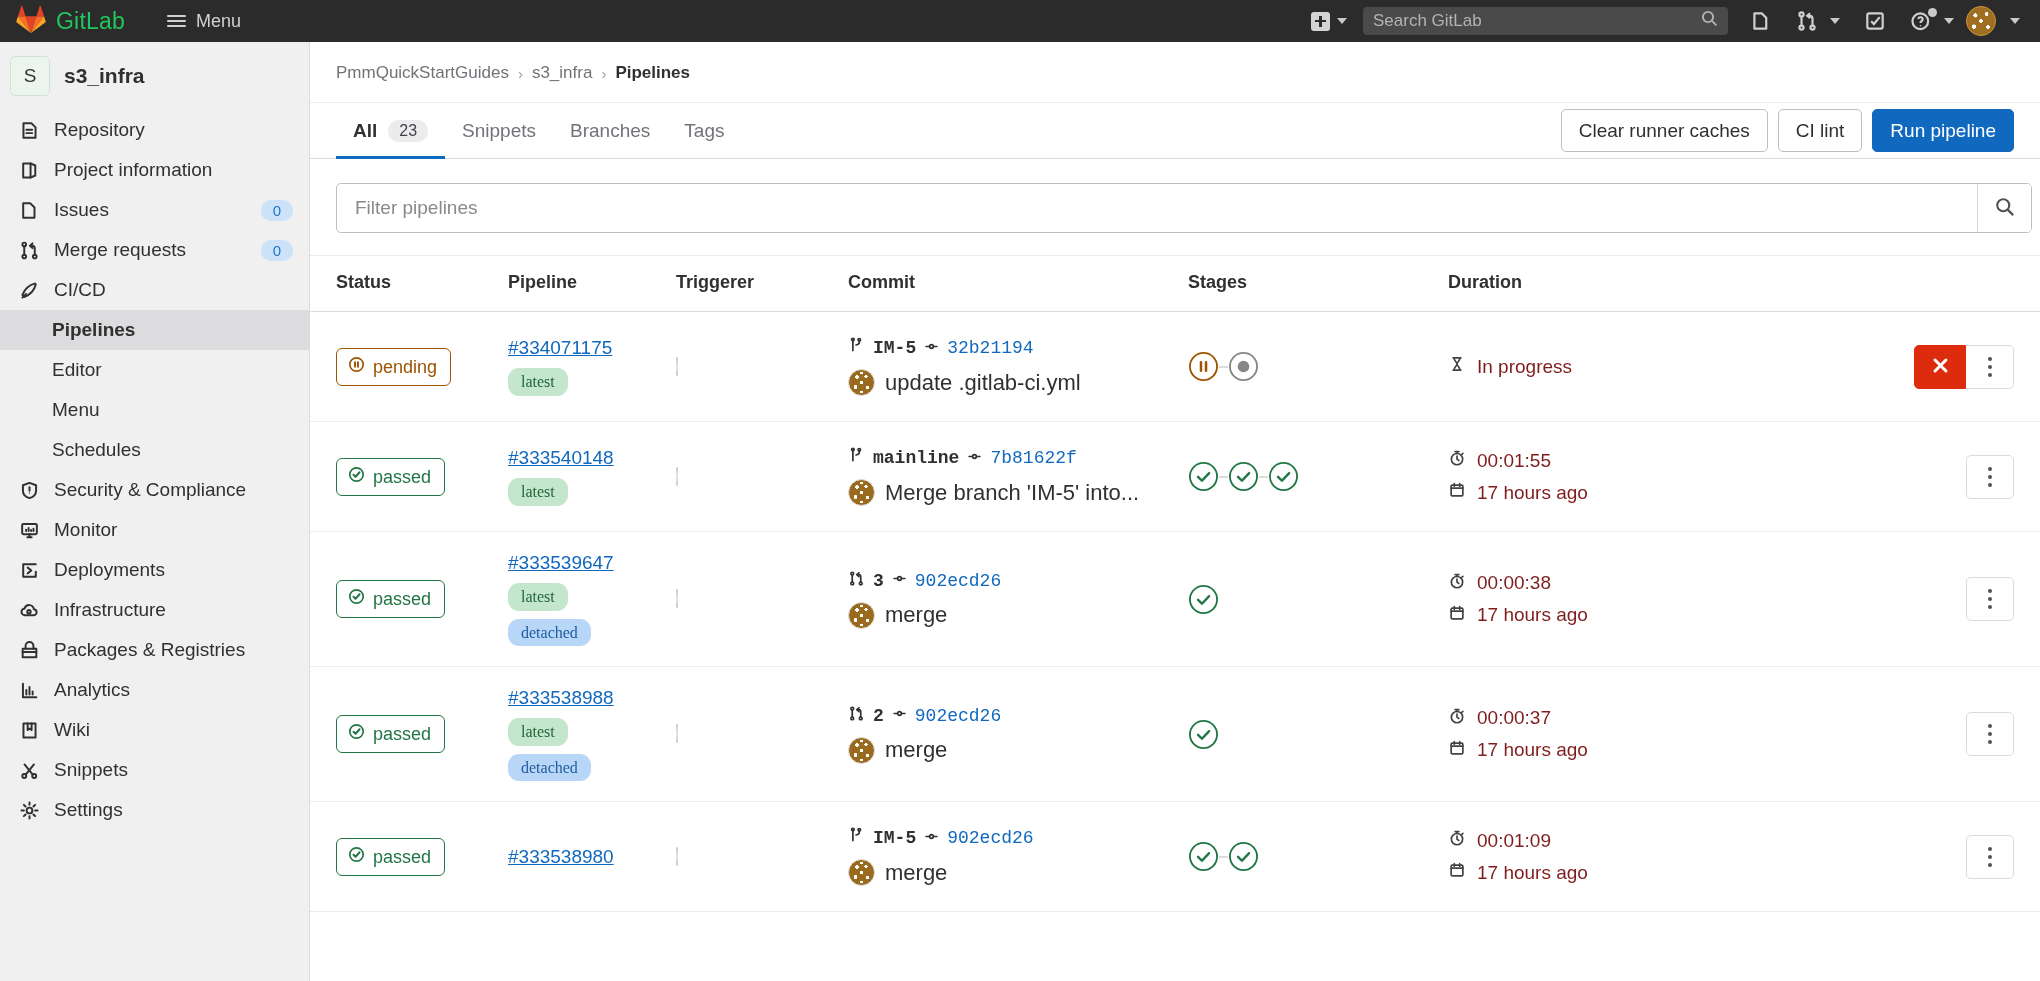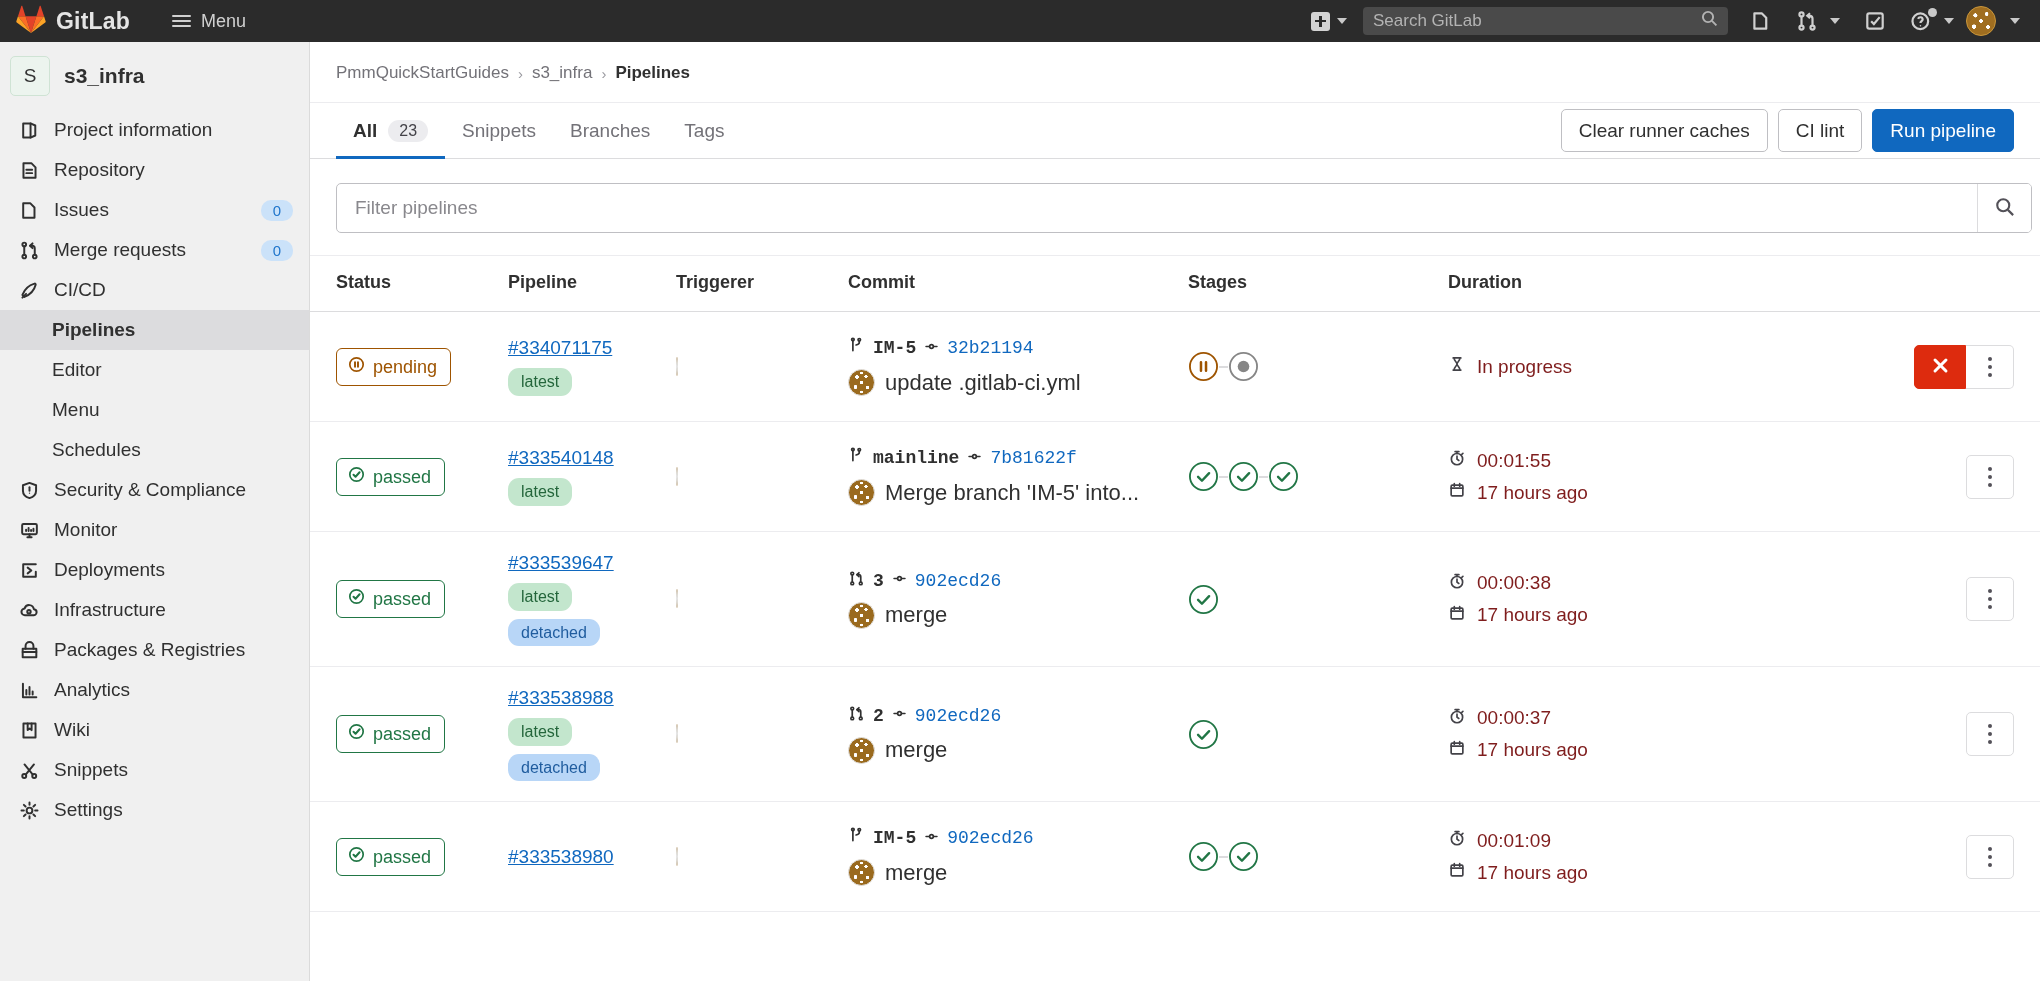--- a/index.html
+++ b/index.html
@@ -16,21 +16,21 @@
     height: 42px;
     background: #2b2b2b;
     display: flex;
     align-items: center;
     padding: 0 12px 0 16px;
     position: relative;
     z-index: 20;
   }
   .nav-logo { display: flex; align-items: center; gap: 10px; cursor: pointer; }
   .nav-logo .brand {
-    color: #e5e5e5; font-size: 23px; font-weight: 700; letter-spacing: .2px;
+    color: #22c55e; font-size: 23px; font-weight: 400; letter-spacing: .2px;
   }
   .nav-menu {
     display: flex; align-items: center; gap: 10px;
     margin-left: 34px; color: #d0d0d0; font-size: 18px;
     padding: 6px 8px; border-radius: 4px; cursor: pointer;
   }
   .hamburger { display: inline-flex; flex-direction: column; gap: 3px; }
   .hamburger i { display: block; width: 19px; height: 2.2px; background: #d0d0d0; border-radius: 1px; }
 
   .nav-right { margin-left: auto; display: flex; align-items: center; gap: 0px; height: 42px; }
@@ -189,21 +189,21 @@
   .status-badge.passed { color: #217645; }
   .status-badge.pending { color: #9e5400; }
   .status-badge span.lbl { line-height: 1; }
 
   .pipe-id {
     color: #1068bf; font-size: 19px; text-decoration: underline; cursor: pointer;
     display: inline-block;
   }
   .tag-list { display: flex; flex-direction: column; gap: 8px; align-items: flex-start; margin-top: 9px; }
   .tag {
-    font-size: 16px; border-radius: 11px; padding: 3px 13px; line-height: 1.35; cursor: default;
+    font-size: 16px; border-radius: 11px; padding: 3px 13px; line-height: 1.35; cursor: default; font-family: Liberation Serif, serif;
   }
   .tag.latest { background: #c3e6cd; color: #24663b; }
   .tag.detached { background: #b8d6f7; color: #1f5c9e; }
 
   .tri-avatar {
     width: 27px; height: 27px; border-radius: 50%;
     background:
       radial-gradient(circle at 32% 28%, #fff 7%, transparent 8%),
       radial-gradient(circle at 68% 26%, #fff 6%, transparent 7%),
       radial-gradient(circle at 26% 68%, #fff 7%, transparent 8%),
@@ -339,34 +339,34 @@
 
   <nav class="sidebar">
     <div class="proj-head">
       <div class="proj-avatar">S</div>
       <div class="proj-name">s3_infra</div>
     </div>
     <ul class="snav" id="sidebar-list">
         <li class="">
           <span class="sicon">
             <svg width="21" height="21" viewBox="0 0 16 16" fill="none" stroke="#303030" stroke-width="1.5" stroke-linecap="round" stroke-linejoin="round">
+              <path d="M3.4 2.4h6l3.2 3.2v8H3.4z"></path>
+              <path d="M5.6 7.4h4.4M5.6 10h4.4"></path>
+            </svg>
+          </span>
+          <span class="slabel">Repository</span>
+        </li>
+        <li class="">
+          <span class="sicon">
+            <svg width="21" height="21" viewBox="0 0 16 16" fill="none" stroke="#303030" stroke-width="1.5" stroke-linecap="round" stroke-linejoin="round">
               <path d="M3.2 2.6h5.6v10.8H3.2z"></path>
               <path d="M8.8 2.6l3.6 1.6v7.6L8.8 13.4"></path>
             </svg>
           </span>
           <span class="slabel">Project information</span>
-        </li>
-        <li class="">
-          <span class="sicon">
-            <svg width="21" height="21" viewBox="0 0 16 16" fill="none" stroke="#303030" stroke-width="1.5" stroke-linecap="round" stroke-linejoin="round">
-              <path d="M3.4 2.4h6l3.2 3.2v8H3.4z"></path>
-              <path d="M5.6 7.4h4.4M5.6 10h4.4"></path>
-            </svg>
-          </span>
-          <span class="slabel">Repository</span>
         </li>
         <li class="">
           <span class="sicon">
             <svg width="21" height="21" viewBox="0 0 16 16" fill="none" stroke="#303030" stroke-width="1.5" stroke-linecap="round" stroke-linejoin="round">
               <path d="M3.2 2.4h5.3l3.3 3.3v7.9H3.2z"></path>
             </svg>
           </span>
           <span class="slabel">Issues</span>
           <span class="count-badge">0</span>
         </li>

